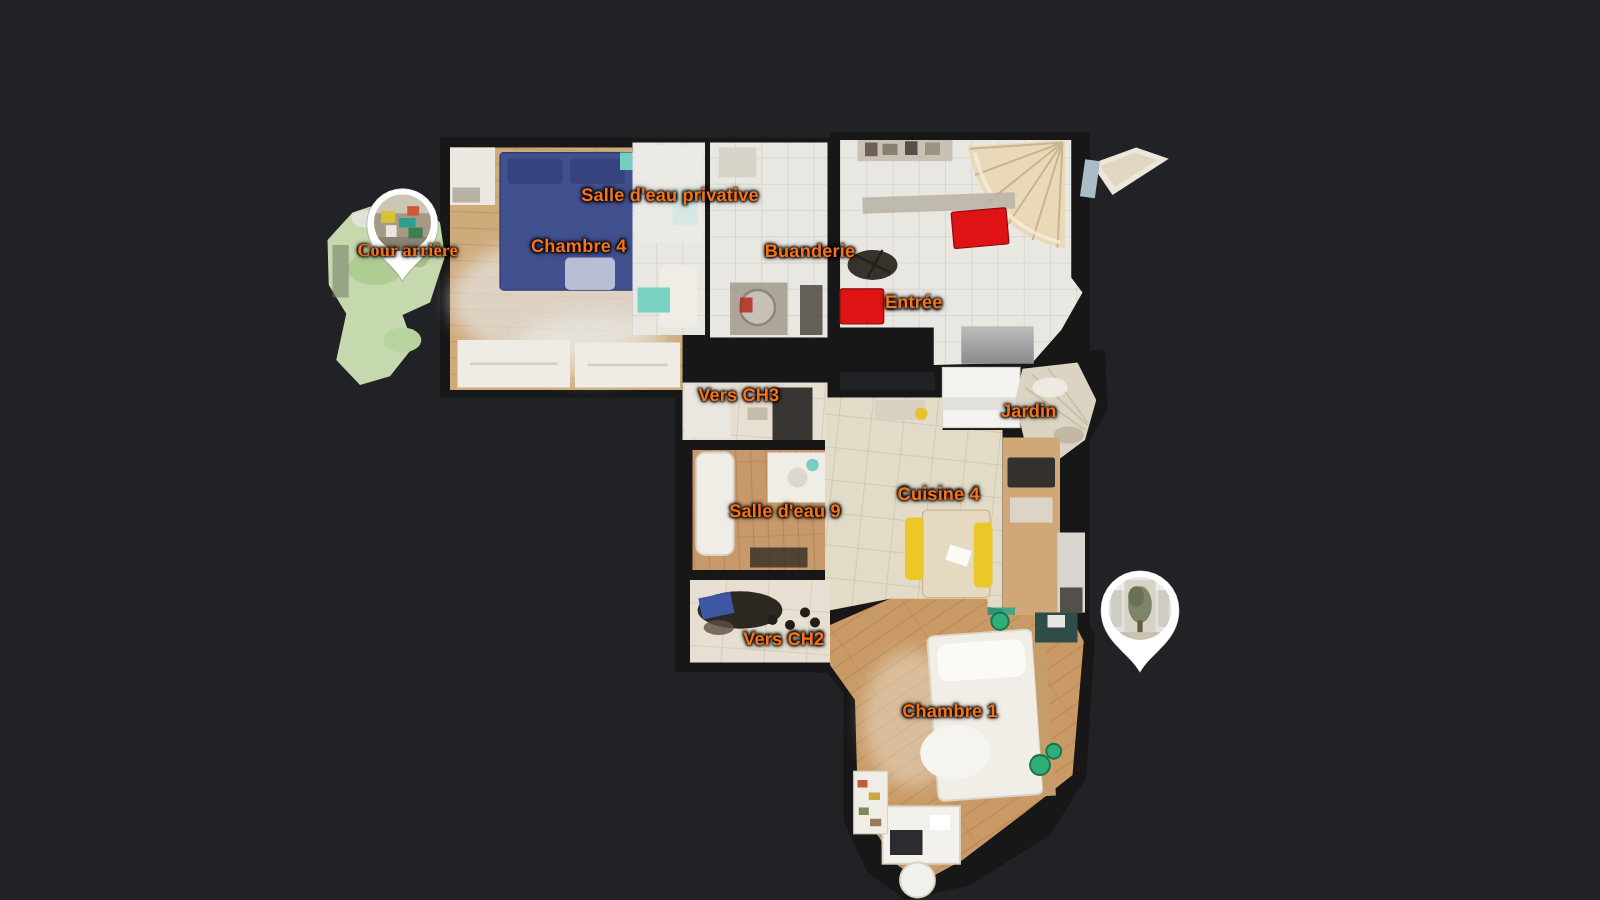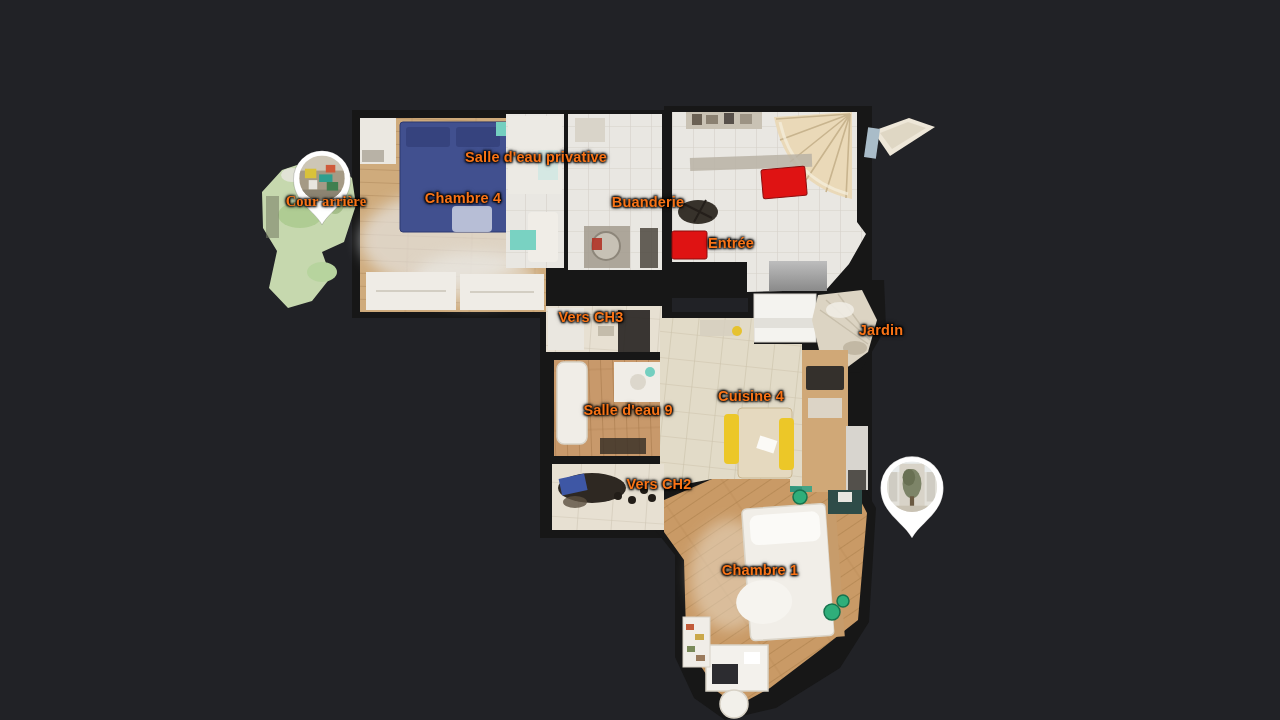--- a/index.html
+++ b/index.html
@@ -259,19 +259,19 @@
   </g>
 </svg>
 
 <div class="labels" id="labels">
       <div class="room-label" style="left: 326px; top: 201px; font-family: Liberation Serif, serif;">Cour arrière</div>
       <div class="room-label" style="left: 450px; top: 198px; margin-left: 13px;">Chambre 4</div>
       <div class="room-label" style="left: 536px; top: 157px;">Salle d'eau privative</div>
       <div class="room-label" style="left: 648px; top: 202px;">Buanderie</div>
       <div class="room-label" style="left: 731px; top: 243px;">Entrée</div>
       <div class="room-label" style="left: 591px; top: 317px;">Vers CH3</div>
-      <div class="room-label" style="left: 881px; top: 330px;">Jardin</div>
+      <div class="room-label" style="left: 823px; top: 330px;">Jardin</div>
       <div class="room-label" style="left: 628px; top: 410px;">Salle d'eau 9</div>
       <div class="room-label" style="left: 751px; top: 396px;">Cuisine 4</div>
-      <div class="room-label" style="left: 627px; top: 484px; margin-left: 32px;">Vers CH2</div>
+      <div class="room-label" style="left: 627px; top: 512px;">Vers CH2</div>
       <div class="room-label" style="left: 760px; top: 570px;">Chambre 1</div>
     </div>
 </div>
 
 </body></html>

